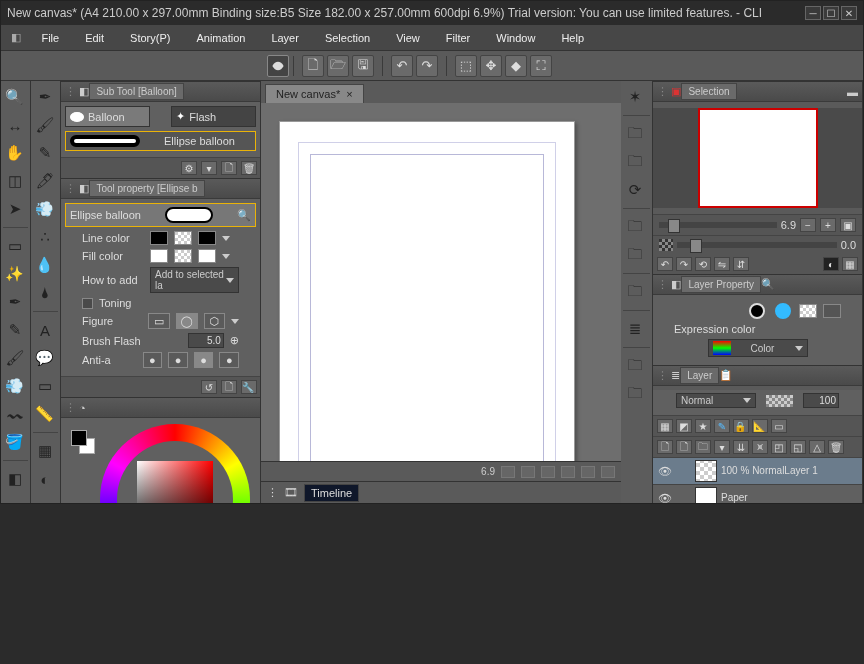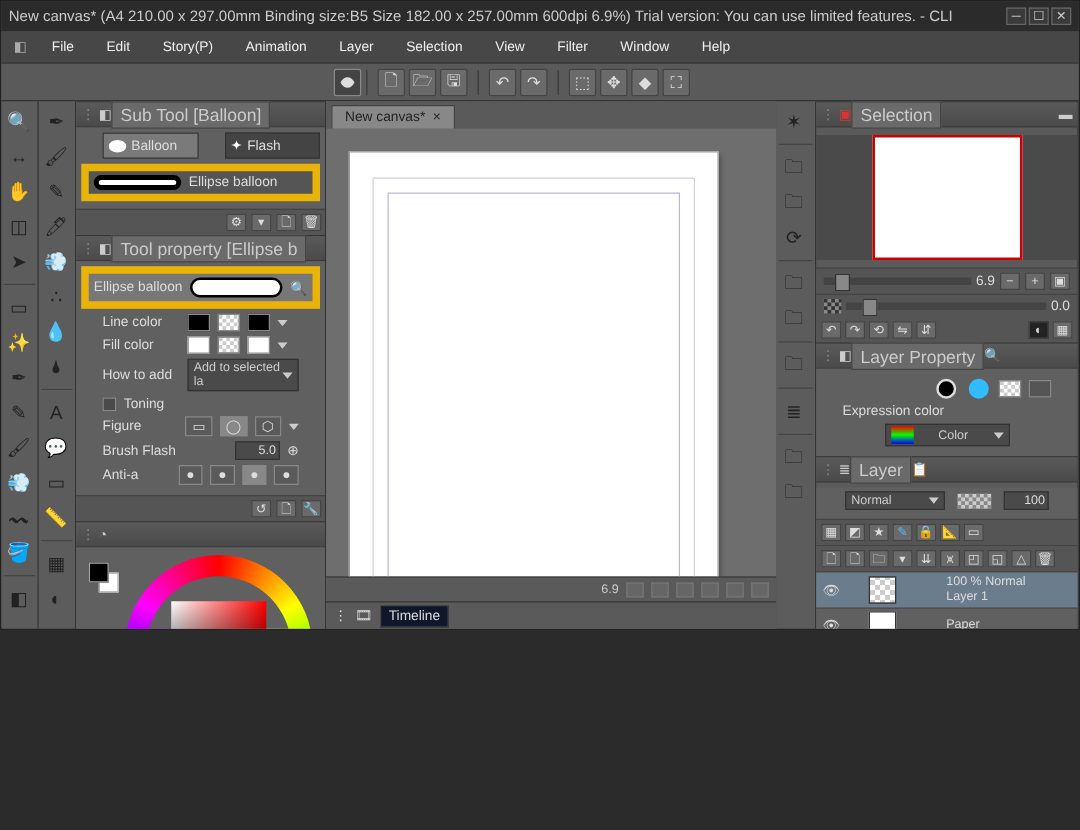--- a/index.html
+++ b/index.html
@@ -33,29 +33,29 @@
 
   
   .tool-list { display: flex; flex-direction: column; gap: 4px; padding: 4px 2px; }
   .tool-ico { width: 24px; height: 24px; display: flex; align-items: center; justify-content: center; color: #222; cursor: pointer; font-size: 15px; border-radius: 2px;}
   .tool-list hr { border: none; border-top: 1px solid #444; margin: 2px 0;}
 
   
   .panel { border-top: 1px solid #333; }
   .panel-header { background: linear-gradient(#5a5a5a,#4a4a4a); height: 20px; display: flex; align-items: center; padding: 0 4px; font-size: 11px; color: #ccc; border-bottom:1px solid #3a3a3a;}
   .panel-header .grip { width: 10px; color: #888; margin-right: 4px; }
-  .panel-header .tab { background: #6a6a6a; padding: 2px 6px; border: 1px solid #444; font-size: 14px;}
+  .panel-header .tab { background: #6a6a6a; padding: 2px 6px; border: 1px solid #444; font-size: 10px;}
   .panel-body { padding: 4px; background: #606060; }
 
   
-  .subtool-tabs { display: flex; gap: 21px; margin-bottom: 4px; margin-left: 17px; }
+  .subtool-tabs { display: flex; gap: 21px; margin-bottom: 4px; }
   .subtool-tab { flex: 1; background: #444; border: 1px solid #333; padding: 3px 4px; display: flex; align-items: center; gap: 4px; cursor: pointer; }
   .subtool-tab.active { background: #7a7a7a; }
   .oval { width: 14px; height: 10px; border: 1px solid #fff; border-radius: 50%; background: #fff; }
-  .subtool-item { background: #555; border: 6px solid #eab308; padding: 3px 4px; display: flex; align-items: center; gap: 6px; cursor: pointer; margin-bottom: 2px;}
+  .subtool-item { background: #555; border: 1px solid #eab308; padding: 3px 4px; display: flex; align-items: center; gap: 24px; cursor: pointer; margin-bottom: 2px;}
   .subtool-item .preview { width: 70px; height: 16px; background:#fff; border-radius: 10px; border:2px solid #000;}
   .subtool-item .preview.thick { border-width:4px; height:12px;}
 
   
   .prop-row { display: flex; align-items: center; gap: 6px; margin: 4px 17px; color: #ddd; font-size: 11px;}
   .prop-row .lbl { width: 62px; }
   .swatch { width: 18px; height: 14px; border: 1px solid #888; }
   .swatch.black { background: #000; }
   .swatch.white { background: #fff; }
   .swatch.grid { background: repeating-conic-gradient(#ccc 0 25%, #fff 0 50%) 0/6px 6px; }
@@ -93,21 +93,21 @@
   .nav-thumb { width:120px; height:100px; border:2px solid #c00; background:#fff; margin:6px auto;}
   .zoom-bar { display:flex; align-items:center; gap:4px; padding:3px 6px; background:#555; border-top:1px solid #444;}
   .zoom-track { flex:1; height:6px; background:#444; position:relative;}
   .zoom-track::after{content:'';position:absolute;left:8%;top:-3px;width:10px;height:12px;background:#888;border:1px solid #333;}
   .ico-row { display:flex; gap:3px; padding:3px 4px; background:#555; flex-wrap:wrap;}
 
   .layer-row { display:flex; align-items:center; gap:4px; padding:2px 4px; border-bottom:1px solid #444;}
   .layer-row.sel { background: #6b7c8c; }
   .layer-thumb { width:22px; height:22px; background:#fff; border:1px solid #333;}
   .layer-thumb.transp { background: repeating-conic-gradient(#ccc 0 25%, #fff 0 50%) 0/8px 8px;}
-  .layer-info { display:flex; flex-direction:column; font-size:10px; line-height:12px;margin-left:36px;}
+  .layer-info { display:flex; flex-direction:row; font-size:10px; line-height:12px;}
   .eye { width:16px; text-align:center; cursor:pointer;}
 
   .effect-dot { width:16px; height:16px; border-radius:50%; border:2px solid #ddd; display:inline-block; margin:0 2px;}
   .effect-dot.black { background:#000;}
   .effect-dot.blue { background:#3bf; border-color:#3bf;}
 
   .color-strip { width:18px; height:14px; background: linear-gradient(to bottom, #f00 0%, #0f0 50%, #00f 100%);}
   .tri { width:0;height:0;border-left:4px solid transparent;border-right:4px solid transparent;border-top:5px solid #ccc;display:inline-block;}
 
   .timeline-bar { height:22px; background:#5a5a5a; border-top:1px solid #333; display:flex; align-items:center; padding:0 6px; gap:6px;}

